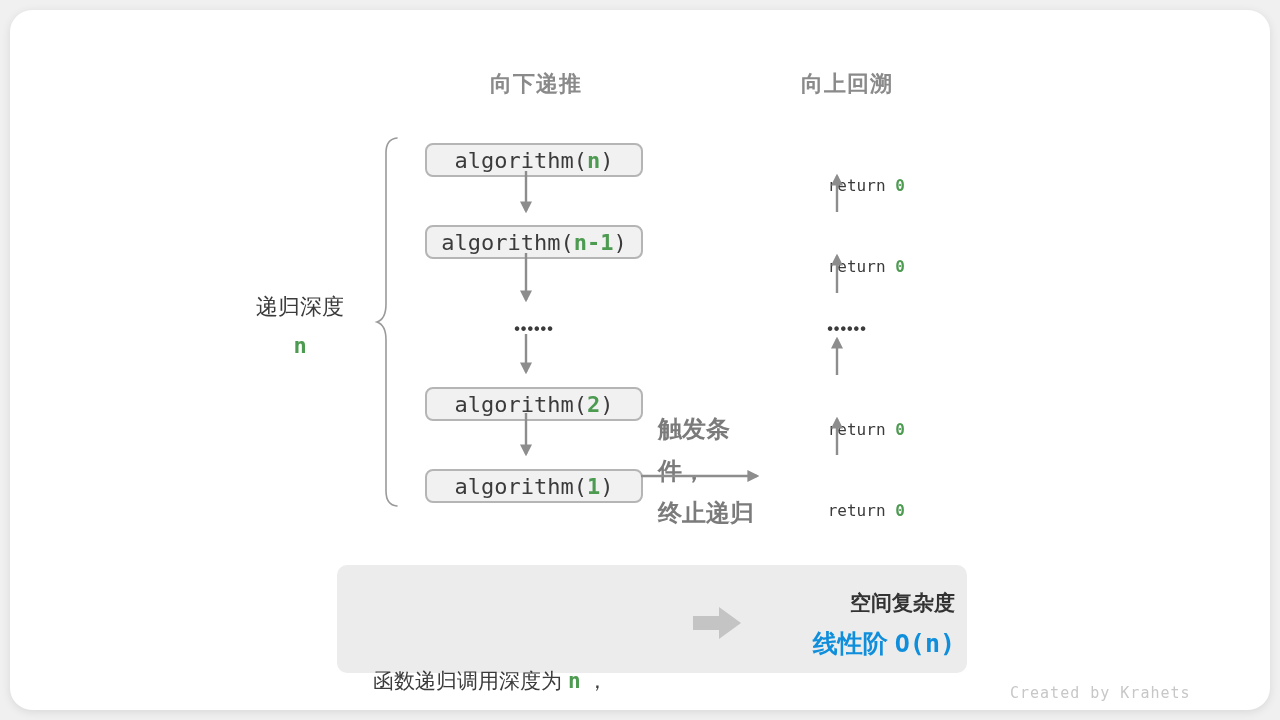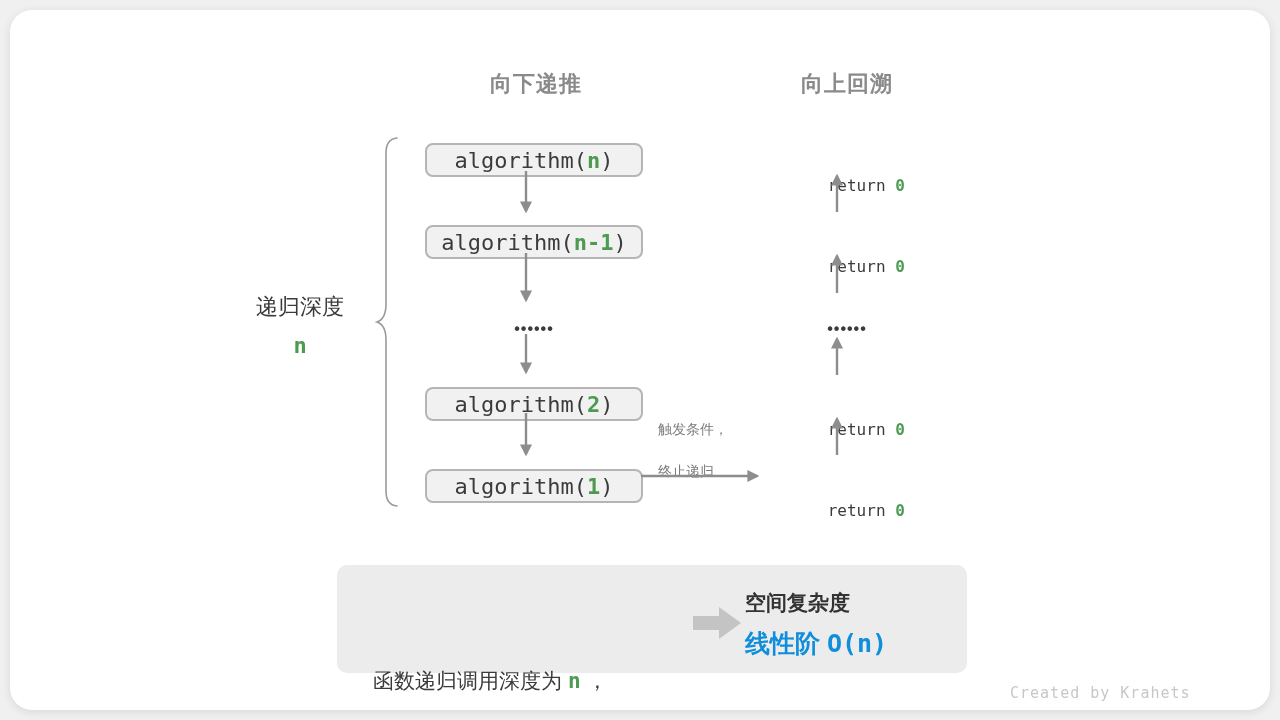--- a/index.html
+++ b/index.html
@@ -49,34 +49,34 @@
   .r1{top:137px;} .r2{top:218px;} .r3{top:381px;} .r4{top:462px;}
   .depth{left:234px;top:282px;width:112px;text-align:center;}
   .depth-text{font-size:22px;color:var(--text_dark);}
   .depth-var{
     margin-top:11px;font-size:22px;
     font-family:"DejaVu Sans Mono","Liberation Mono",monospace;
     color:var(--green);font-weight:bold;
   }
   .trigger{
     left:648px;top:398px;width:110px;text-align:left;
-    font-size:14px;font-weight:normal;color:var(--trigger_gray);
+    font-size:24px;font-weight:bold;color:var(--trigger_gray);
     line-height:42px;
   }
   .summary{
     left:327px;top:555px;width:630px;height:108px;
     background:var(--summary_bg);border-radius:10px;
   }
   .sum-left{
     position:absolute;left:36px;top:16px;
     font-size:21px;color:var(--text_dark);line-height:40px;white-space:pre;
   }
   .sum-left .v{margin:0 6px;font-size:21px;}
   .sum-right{
-    position:absolute;left:408px;top:17px;width:210px;text-align:left;
+    position:absolute;left:408px;top:17px;width:210px;text-align:right;
     line-height:41px;
   }
   .sum-title{font-size:21px;font-weight:bold;color:#333333;}
   .sum-result{font-size:25px;font-weight:bold;color:var(--blue);white-space:pre;}
   .big-arrow{position:absolute;left:356px;top:40px;}
   .watermark{
     left:1000px;top:674px;width:240px;text-align:left;
     font-family:"DejaVu Sans Mono","Liberation Mono",monospace;
     font-size:15px;color:var(--watermark_gray);letter-spacing:1px;
   }

